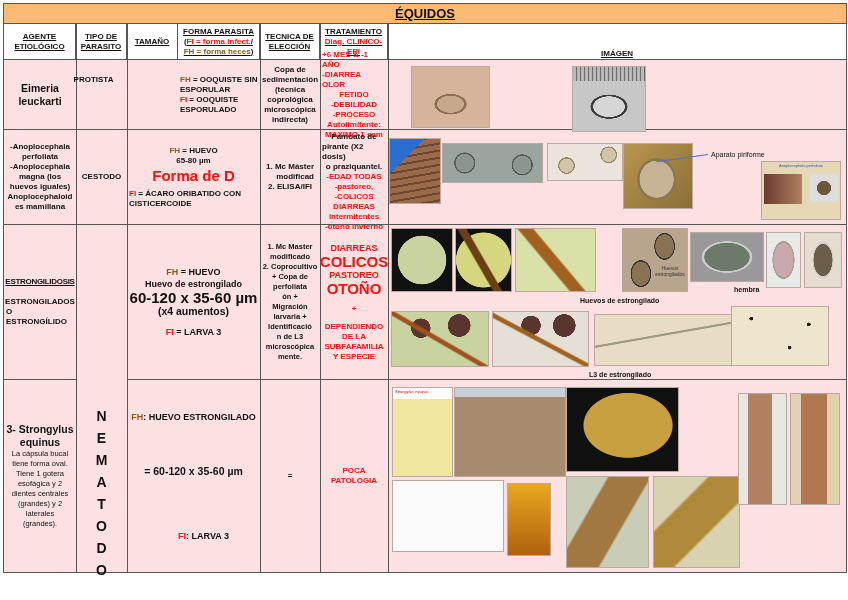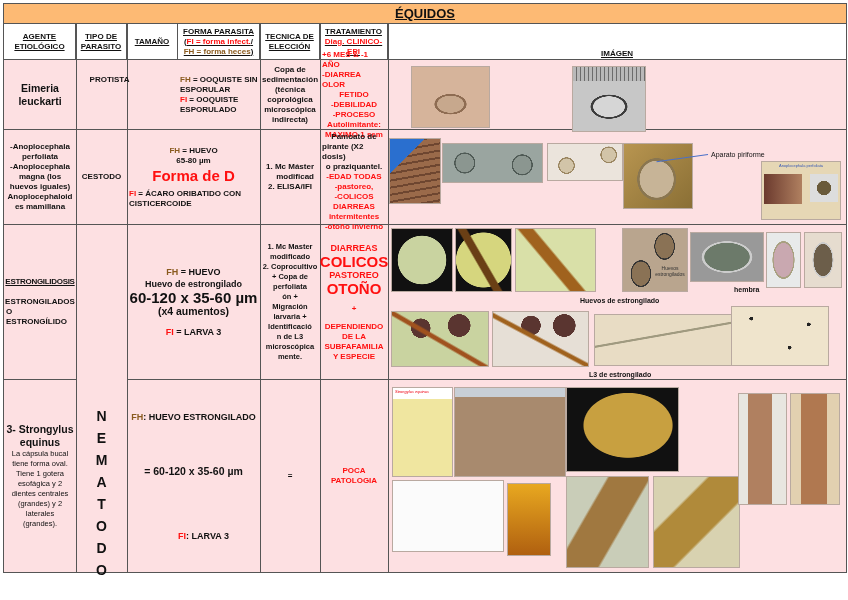--- a/index.html
+++ b/index.html
@@ -105,21 +105,21 @@
 
   <div class="hline" style="left:0;top:125px;width:842px;"></div>
   <div class="hline" style="left:0;top:220px;width:842px;"></div>
   <div class="hline" style="left:0;top:375px;width:72px;"></div>
   <div class="hline" style="left:123px;top:375px;width:719px;"></div>
 
   <div class="cell b t10" style="left:0;top:56px;width:72px;height:69px;">
     <span>Eimeria</span>
     <span>leuckarti</span>
   </div>
-  <div class="cell b t8" style="left:80px;top:56px;width:51px;height:40px;">
+  <div class="cell b t8" style="left:64px;top:56px;width:51px;height:40px;">
     <span>PROTISTA</span>
   </div>
   <div class="cell b t8" style="left:174px;top:56px;width:82px;height:69px;">
     <span><span class="brown">FH</span><span> = OOQUISTE SIN ESPORULAR</span></span>
     <span><span class="red">FI</span><span> = OOQUISTE ESPORULADO</span></span>
   </div>
   <div class="cell t8" style="left:256px;top:56px;width:60px;height:69px;font-weight:bold;">
     <span>Copa de</span>
     <span>sedimentación</span>
     <span>(técnica</span>

